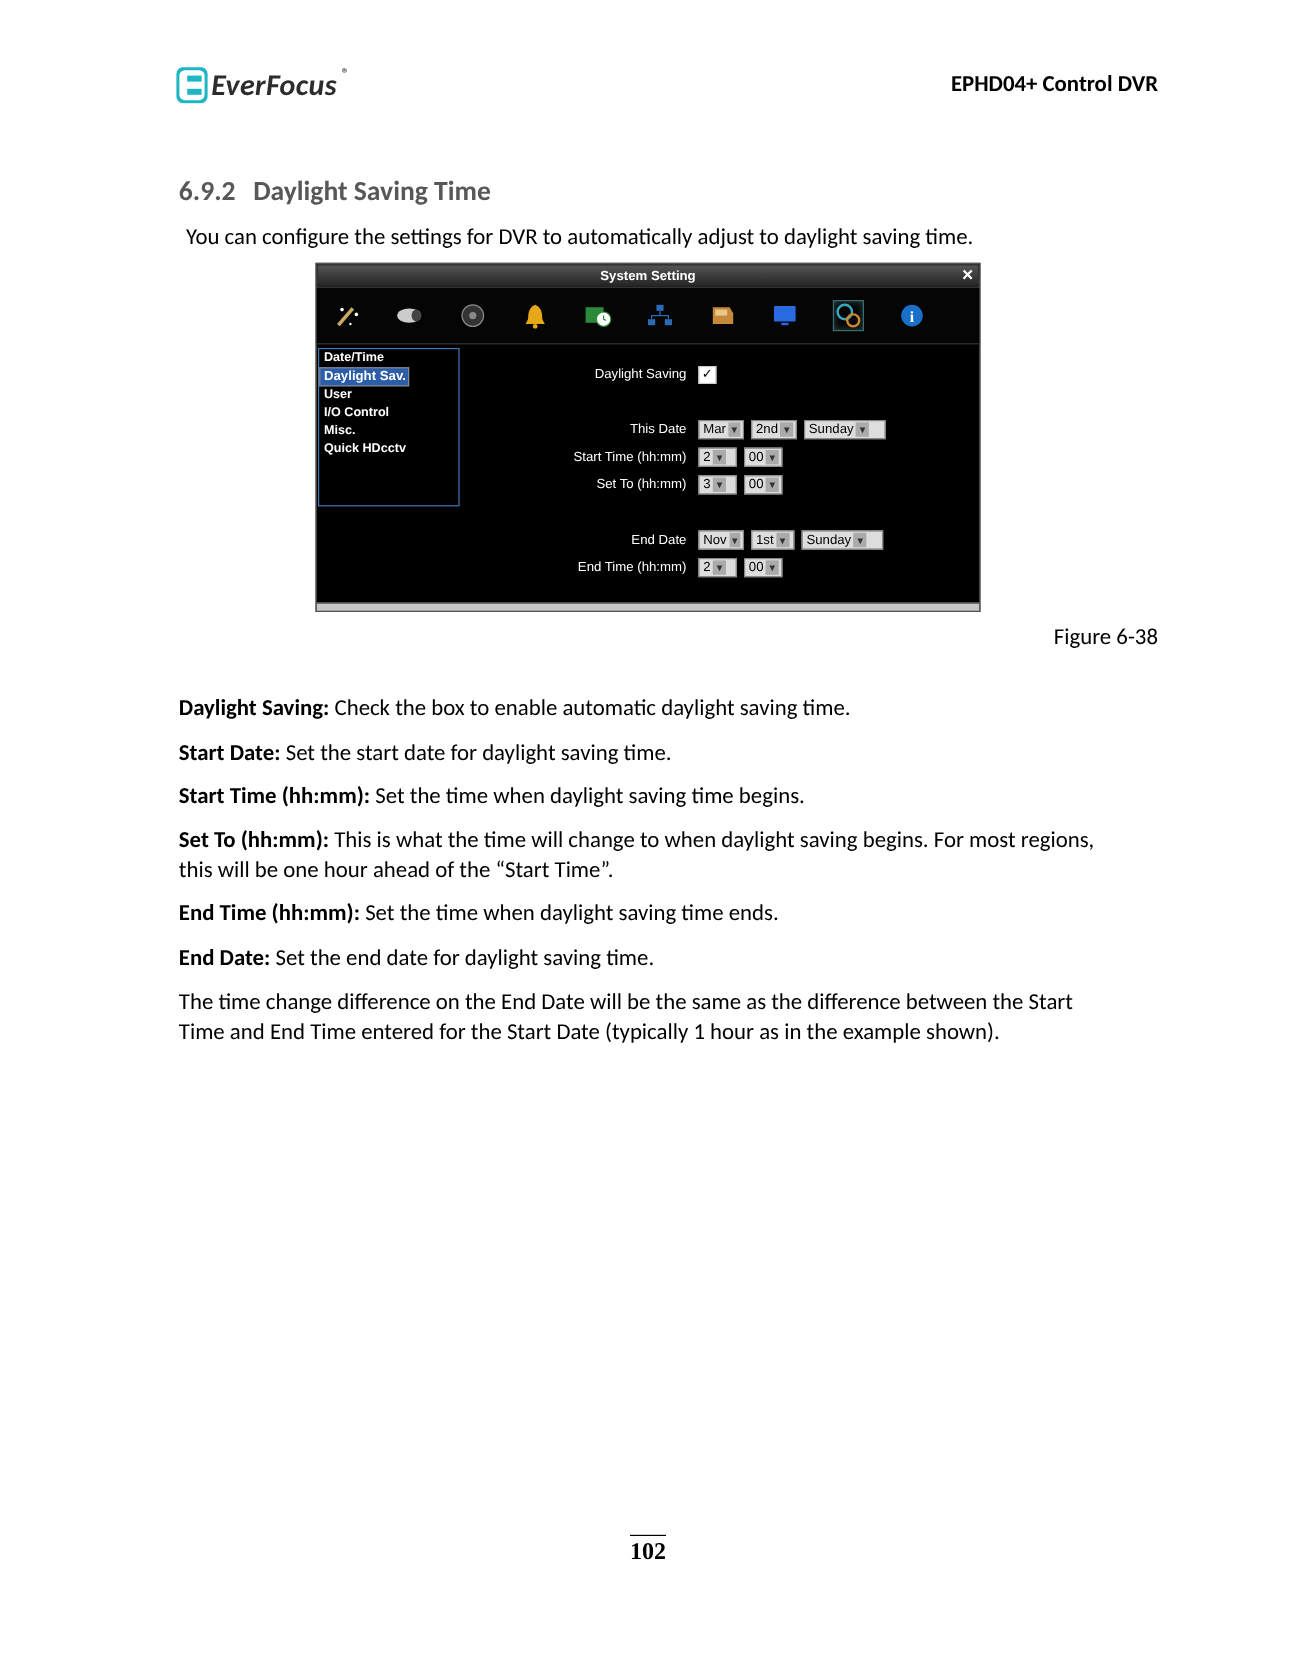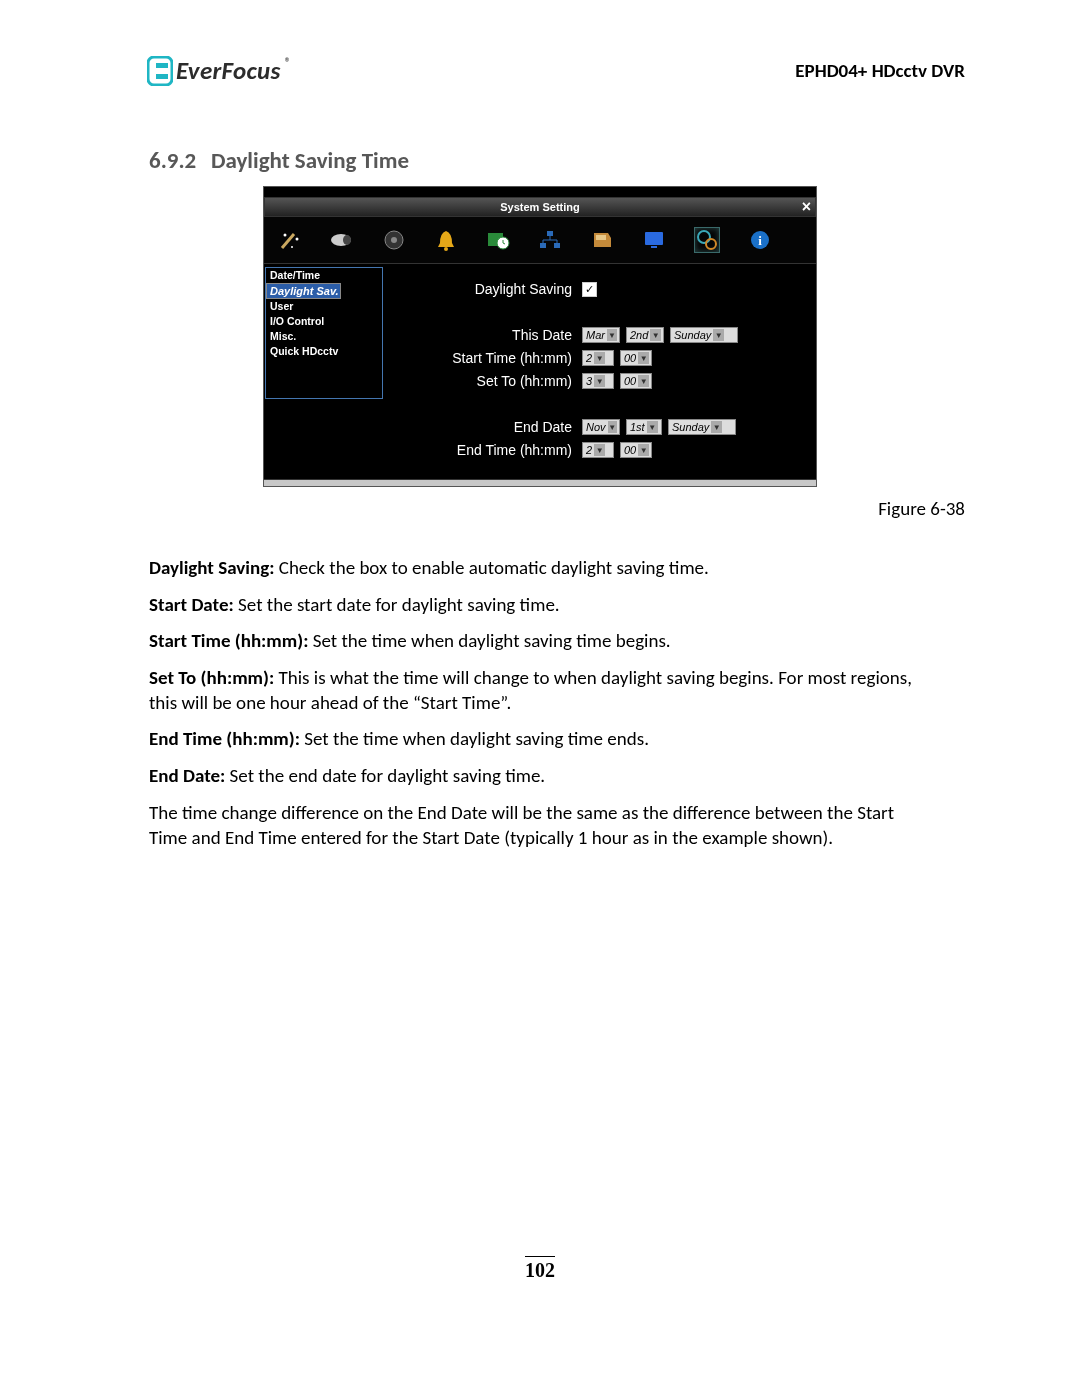--- a/index.html
+++ b/index.html
@@ -51,21 +51,20 @@
   }
   .dvr-titlebar {
     background: linear-gradient(#555,#222);
     height: 18px;
     display:flex;
     align-items:center;
     justify-content:center;
     border:1px solid #333;
     position:relative;
     font-weight:700;
-    margin-top:10px;
   }
   .dvr-close {
     position:absolute; right:4px; top:0; font-size:16px; line-height:18px; cursor:pointer;
   }
   .dvr-toolbar {
     height: 46px;
     display:flex;
     align-items:center;
     padding: 0 14px;
     gap: 28px;
@@ -74,28 +73,28 @@
   }
   .tool-icon { width:24px; height:24px; display:flex; align-items:center; justify-content:center; }
   .tool-icon.selected { border:1px solid #3a6a6a; box-shadow: inset 0 0 6px #2a4a4a; }
   .dvr-body { display:flex; min-height:190px; }
   .dvr-side { width:120px; box-sizing:border-box; padding-top:2px; }
   .side-box { border:1px solid #4476b0; margin:1px; height:130px; }
   .side-item { padding:1px 4px; color:#fff; font-weight:700; font-size:10.5px; line-height:13px;}
   .side-item.sel { background:#2b5da8; color:#fff; }
   .dvr-main { flex:1; padding: 12px 10px 16px 10px; }
   .form-row { display:flex; align-items:center; margin:3px 0; height:20px; gap:6px;}
-  .form-row .lbl { width:178px; text-align:right; font-size:14px; color:#fff; padding-right:4px;}
+  .form-row .lbl { width:178px; text-align:right; font-size:11px; color:#fff; padding-right:4px;}
   .chk {
     width:13px; height:13px; border:1px solid #ccc; background:#fff; color:#000;
     display:inline-flex; align-items:center; justify-content:center; font-size:11px; line-height:11px;
   }
   .sel {
     display:inline-flex; align-items:center; height:16px; background:#ddd; color:#000;
-    font-size:11px; padding:0 2px 0 3px; border:1px solid #888; box-sizing:border-box; gap:2px;font-style:italic;
+    font-size:11px; padding:0 2px 0 3px; border:1px solid #888; box-sizing:border-box; gap:2px;
   }
   .sel .arr { width:11px; height:12px; background:#aaa; display:inline-flex; align-items:center; justify-content:center; font-size:8px; color:#333;}
   .gap { height:20px; }
   .dvr-foot { height:6px; background:#c8c8c8; border-top:1px solid #333;}
   .fig-caption { text-align:right; font-size:19px; margin:10px 0 36px 0; }
 
   .defs { margin: 0 34px; }
   .defs p { font-size:19px; margin: 0 0 12px 0; line-height:1.3;}
   .defs b { font-weight:700; }
 
@@ -112,26 +111,27 @@
         <svg viewBox="0 0 26 30" width="26" height="30">
           <rect x="1" y="1" width="24" height="28" rx="6" fill="none" stroke="#1fb6c4" stroke-width="3"></rect>
           <rect x="9" y="7" width="12" height="5" fill="#1fb6c4"></rect>
           <rect x="9" y="18" width="12" height="5" fill="#1fb6c4"></rect>
         </svg>
       </span>
       <span class="logo-text">
         <span>EverFocus</span><span class="logo-reg">®</span>
       </span>
     </div>
-    <div class="hdr-right">EPHD04+  HDcctv DVR</div>
+    <div class="hdr-right">EPHD04+  Control DVR</div>
   </div>
 
   <h2 class="sec-title">
     <span class="sec-num">6.9.2</span><span>Daylight Saving Time</span>
   </h2>
+  <p class="intro">You can configure the settings for DVR to automatically adjust to daylight saving time.</p>
 
   <div class="fig-wrap">
     <div class="dvr">
       <div class="dvr-titlebar">
         <span>System Setting</span>
         <span class="dvr-close">×</span>
       </div>
       <div class="dvr-toolbar">
         <span class="tool-icon">
             <svg width="22" height="22">

